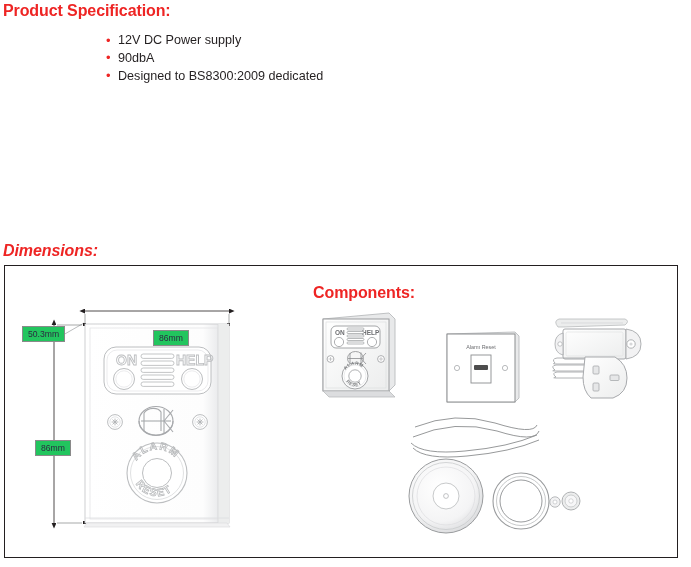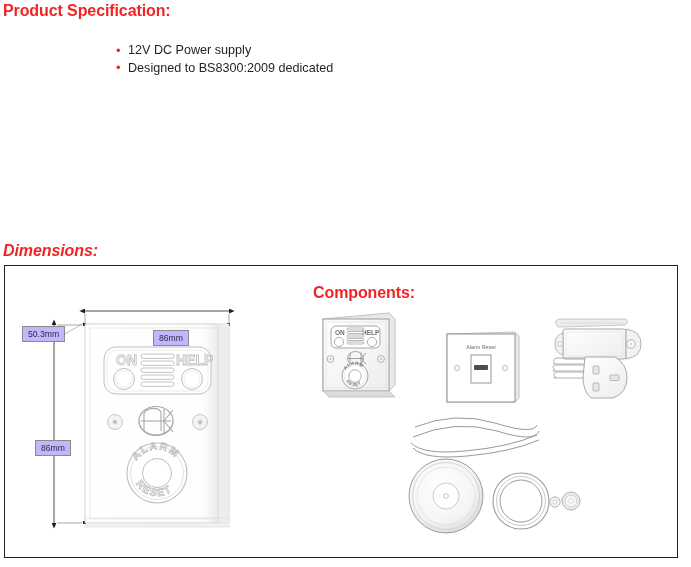--- a/index.html
+++ b/index.html
@@ -28,21 +28,21 @@
   #spec-heading { left: 3px;  top: 2px; }
   #dims-heading { left: 3px;  top: 242px; font-style: italic; }
 
   
   #spec-list {
     position: absolute;
     left: 100px;
     top: 26px;
     width: 570px;
     list-style: none;
-    margin: 16px;
+    margin: 6px;
     padding: 0;
     font-size: 12.6px;
     line-height: 17.4px;
     color: #231f20;
   }
   #spec-list li {
     position: relative;
     padding-left: 12px;
     margin: 0 0 0.5px 0;
   }
@@ -70,38 +70,39 @@
   #components-heading {
     position: absolute;
     left: 313px;
     top: 284px;
   }
 
   
   .dim-label {
     position: absolute;
     border: 1px solid #8a8a8a;
-    background: #c4b5fd;
+    background: #22c55e;
     color: #2b2b40;
     font-size: 8.6px;
     line-height: 11px;
     padding: 1.5px 5px;
     white-space: nowrap;
     box-sizing: border-box;
   }
   svg { display: block; overflow: visible; }
   .drawing { position: absolute; }
 </style>
 </head>
 <body>
 
 <div class="section-heading" id="spec-heading">Product Specification:</div>
 
 <ul id="spec-list">
   <li>12V DC Power supply</li>
+  <li>90dbA</li>
   <li>Designed to BS8300:2009 dedicated</li>
 </ul>
 
 <div class="section-heading" id="dims-heading">Dimensions:</div>
 
 <div id="dims-frame"></div>
 
 <div class="section-heading" id="components-heading">Components:</div>
 
 <div class="drawing" id="dim-drawing" style="left:4px; top:265px; width:300px; height:293px;">

